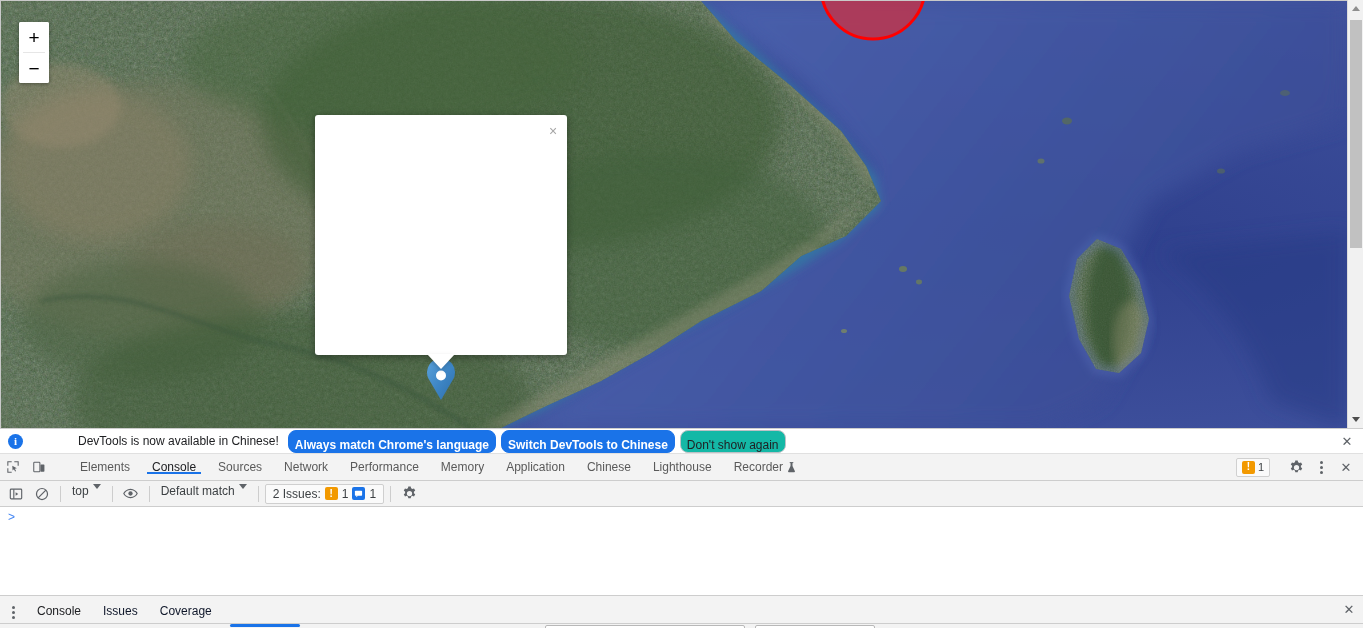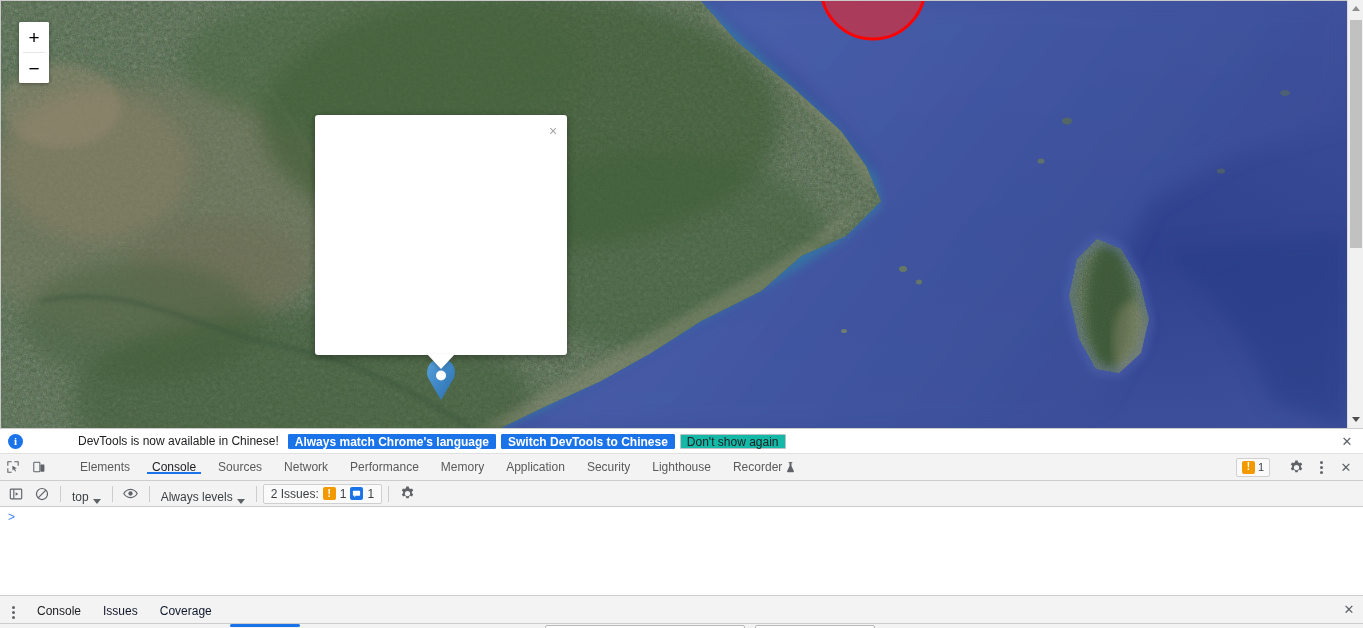--- a/index.html
+++ b/index.html
@@ -181,29 +181,29 @@
     border-radius: 50%;
     background: #1a73e8;
     color: #fff;
     font-size: 11px; font-weight: bold;
     display: flex; align-items: center; justify-content: center;
     font-family: "Liberation Serif", serif;
     margin-right: 7px;
   }
   .infobar-text { margin-right: 9px; white-space: nowrap; margin-left: 48px; }
   .infobar-btn {
-    height: 15px;
+    height: 23px;
     padding: 0 6px;
     font-size: 12px;
     font-family: "Liberation Sans", sans-serif;
     border: 1px solid transparent;
-    border-radius: 1px;
+    border-radius: 8px;
     cursor: pointer;
     white-space: nowrap;
-    display: flex; align-items: flex-start;
+    display: flex; align-items: flex-end;
     margin-right: 5px;
   }
   .infobar-btn.primary {
     background: #1a73e8;
     color: #ffffff;
     font-weight: bold;
     border-color: #1a73e8;
   }
   .infobar-btn.secondary {
     background: #14b8a6;
@@ -310,21 +310,21 @@
     color: #3c4043;
     gap: 2px;
   }
   .ct-btn {
     width: 24px; height: 22px;
     display: flex; align-items: center; justify-content: center;
     cursor: pointer; border-radius: 2px;
   }
   .ct-sep { width: 1px; height: 16px; background: #cdcdcd; margin: 0 4px; }
   .ct-select {
-    display: flex; align-items: flex-end; gap: 4px;
+    display: flex; align-items: flex-start; gap: 4px;
     height: 20px; padding: 0 5px;
     cursor: pointer; border-radius: 2px;
     white-space: nowrap;
   }
   .caret {
     width: 0; height: 0;
     border-left: 4px solid transparent;
     border-right: 4px solid transparent;
     border-top: 5px solid #5f6368;
   }
@@ -643,21 +643,21 @@
         <div class="dt-tab">
           <span>Performance</span>
         </div>
         <div class="dt-tab">
           <span>Memory</span>
         </div>
         <div class="dt-tab">
           <span>Application</span>
         </div>
         <div class="dt-tab">
-          <span>Security</span>
+          <span>Chinese</span>
         </div>
         <div class="dt-tab">
           <span>Lighthouse</span>
         </div>
         <div class="dt-tab">
           <span>Recorder</span>
           <span class="flask-icon">
             <svg width="9" height="11" viewBox="0 0 10 12">
               <path d="M3.9,0.8 h2.2 v3.4 l2.6,5.6 a1,1 0 0 1 -0.9,1.4 h-5.6 a1,1 0 0 1 -0.9,-1.4 l2.6,-5.6 z" fill="#5f6368"></path>
               <rect x="3" y="0" width="4" height="1.1" fill="#5f6368"></rect>
@@ -713,21 +713,21 @@
       </div>
       <div class="ct-sep"></div>
       <div class="ct-btn">
         <svg width="15" height="15" viewBox="0 0 18 16">
           <path d="M9,3 C13.2,3 16.2,6.3 17,8 C16.2,9.7 13.2,13 9,13 C4.8,13 1.8,9.7 1,8 C1.8,6.3 4.8,3 9,3 Z" fill="none" stroke="#5f6368" stroke-width="1.4"></path>
           <circle cx="9" cy="8" r="2.6" fill="#5f6368"></circle>
         </svg>
       </div>
       <div class="ct-sep"></div>
       <div class="ct-select">
-        <span>Always levels</span>
+        <span>Default match</span>
         <span class="caret"></span>
       </div>
       <div class="ct-sep"></div>
       <div class="issues-chip">
         <span>2 Issues:</span>
         <span class="badge-warn">!</span>
         <span>1</span>
         <span class="badge-info">
           <svg width="9" height="9" viewBox="0 0 10 10">
               <rect x="1" y="2" width="8" height="5.4" rx="0.8" fill="#fff"></rect>

